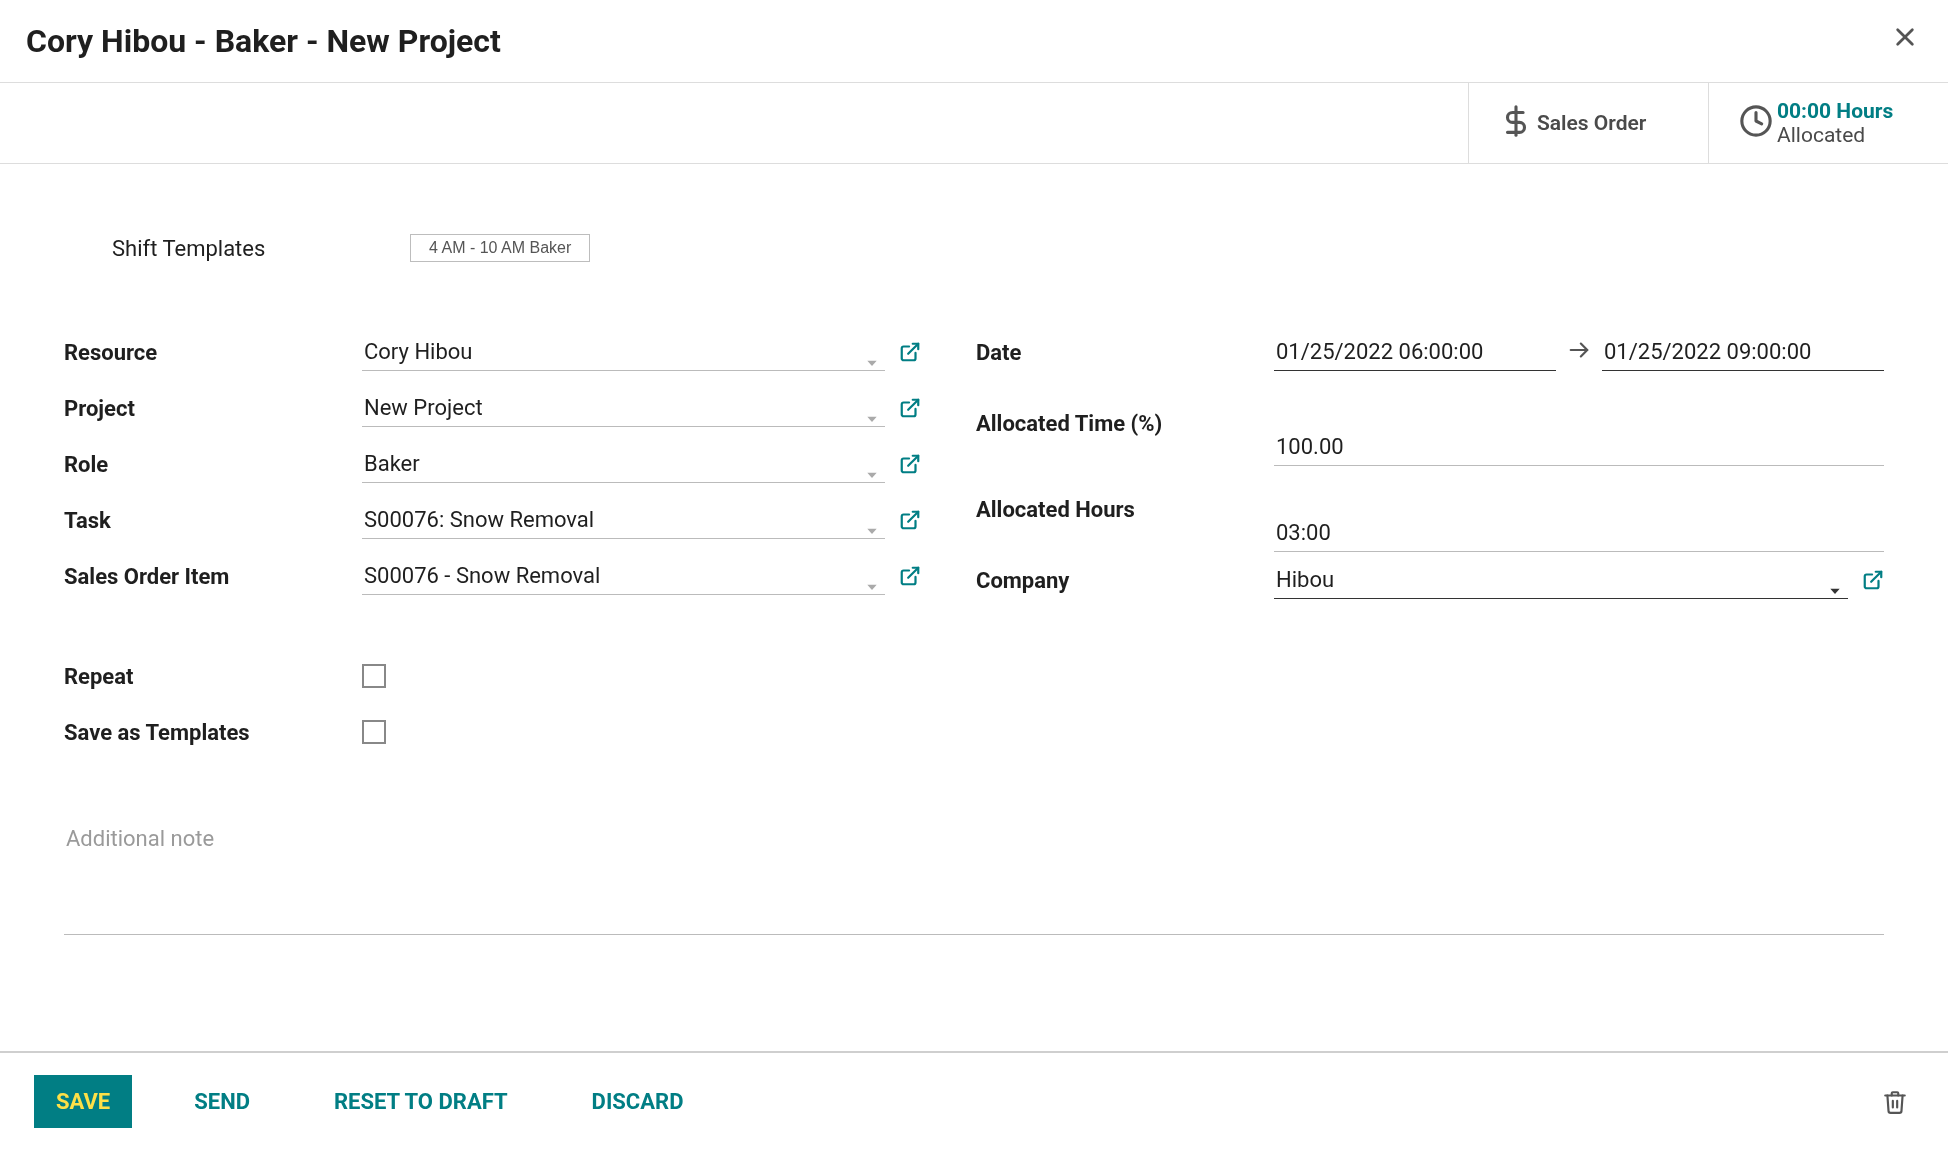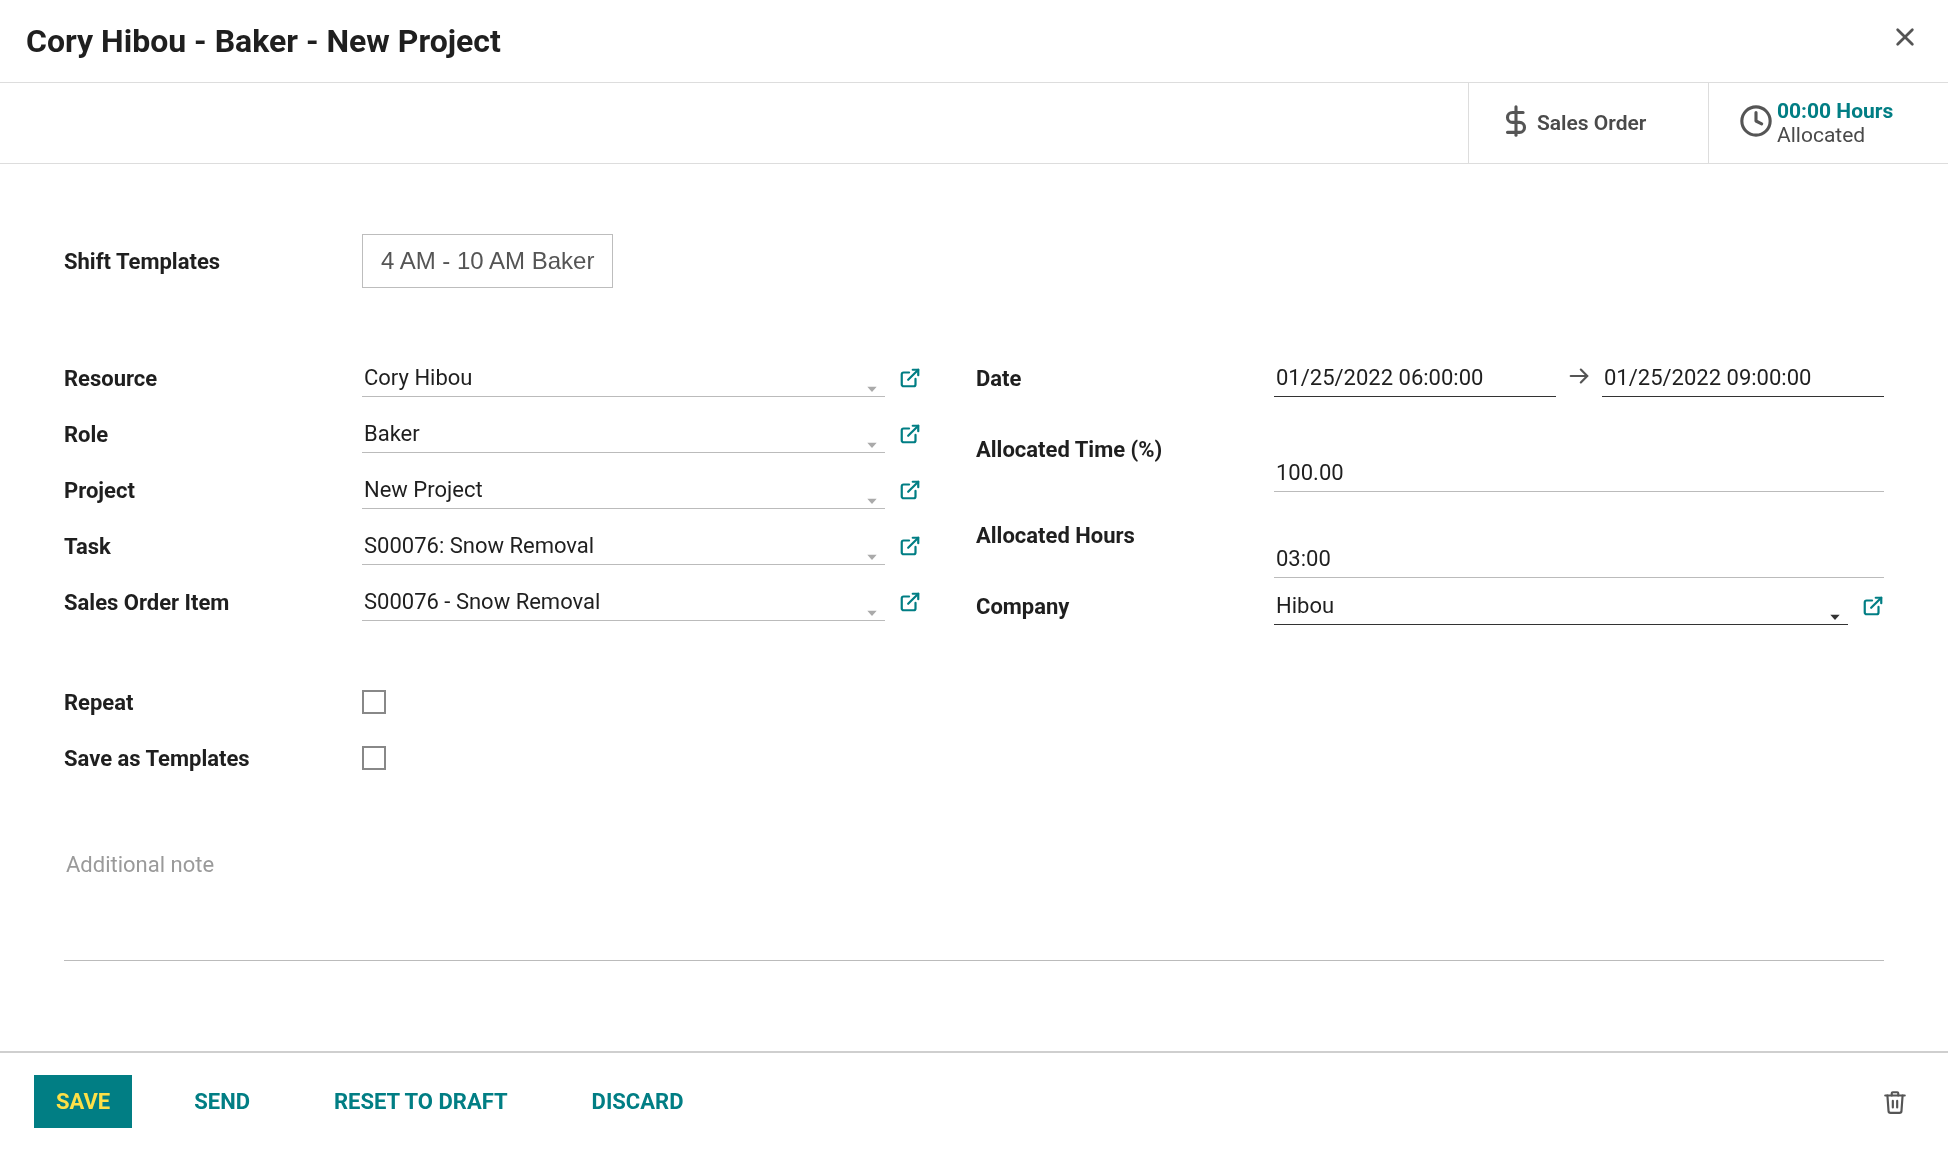--- a/index.html
+++ b/index.html
@@ -72,28 +72,29 @@
   .form-body {
     padding: 70px 64px 40px 64px;
   }
   .templates-row {
     display: flex;
     align-items: center;
     margin-bottom: 62px;
   }
   .templates-row .lbl {
     width: 298px;
-    font-weight: 700;
+    font-weight: 400;
     font-size: 22px;
+    margin-left: 48px;
   }
   .chip {
     display: inline-block;
     border: 1px solid #bdbdbd;
-    padding: 12px 18px;
-    font-size: 24px;
+    padding: 4px 18px;
+    font-size: 16px;
     color: #555;
     background: #fff;
     cursor: pointer;
   }
 
   .columns {
     display: flex;
     gap: 55px;
   }
   .col { flex: 1; }
@@ -321,47 +322,47 @@
                   <path d="M18 13v6a2 2 0 0 1-2 2H5a2 2 0 0 1-2-2V8a2 2 0 0 1 2-2h6"></path>
                   <polyline points="15 3 21 3 21 9"></polyline>
                   <line x1="10" y1="14" x2="21" y2="3"></line>
                 </svg>
               </span>
           </span>
         </div>
       </div>
 
       <div class="field-row">
-        <div class="lbl">Role</div>
+        <div class="lbl">Project</div>
         <div class="val-wrap">
           <div class="select-wrap">
-            <input value="Baker" style="">
+            <input value="New Project" style="">
             <span class="caret">
                 <svg width="14" height="14" viewBox="0 0 24 24" fill="#aaa">
                   <polygon points="4,8 20,8 12,17"></polygon>
                 </svg>
               </span>
           </div>
           <span class="ext-link">
             <span>
                 <svg width="22" height="22" viewBox="0 0 24 24" fill="none" stroke="#017e84" stroke-width="2.4" stroke-linecap="round" stroke-linejoin="round">
                   <path d="M18 13v6a2 2 0 0 1-2 2H5a2 2 0 0 1-2-2V8a2 2 0 0 1 2-2h6"></path>
                   <polyline points="15 3 21 3 21 9"></polyline>
                   <line x1="10" y1="14" x2="21" y2="3"></line>
                 </svg>
               </span>
           </span>
         </div>
       </div>
 
       <div class="field-row">
-        <div class="lbl">Project</div>
+        <div class="lbl">Role</div>
         <div class="val-wrap">
           <div class="select-wrap">
-            <input value="New Project" style="">
+            <input value="Baker" style="">
             <span class="caret">
                 <svg width="14" height="14" viewBox="0 0 24 24" fill="#aaa">
                   <polygon points="4,8 20,8 12,17"></polygon>
                 </svg>
               </span>
           </div>
           <span class="ext-link">
             <span>
                 <svg width="22" height="22" viewBox="0 0 24 24" fill="none" stroke="#017e84" stroke-width="2.4" stroke-linecap="round" stroke-linejoin="round">
                   <path d="M18 13v6a2 2 0 0 1-2 2H5a2 2 0 0 1-2-2V8a2 2 0 0 1 2-2h6"></path>

